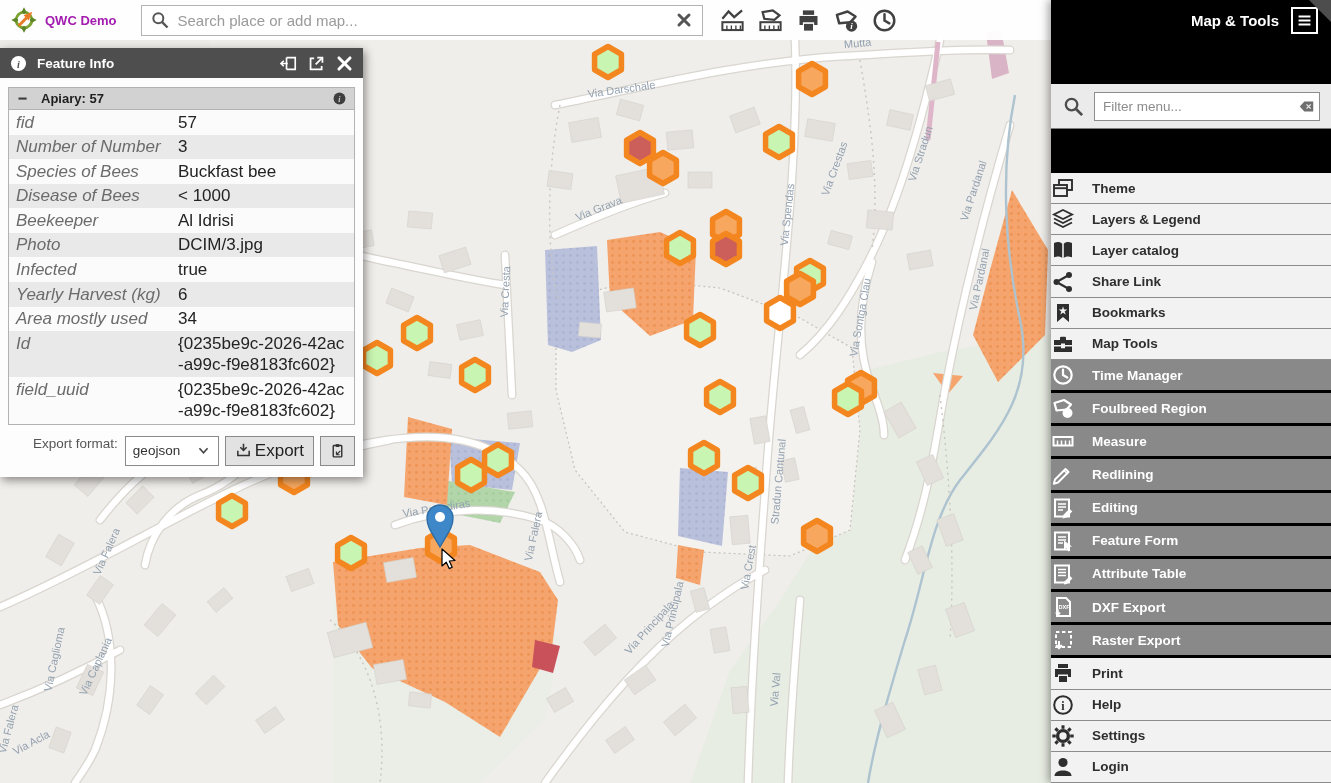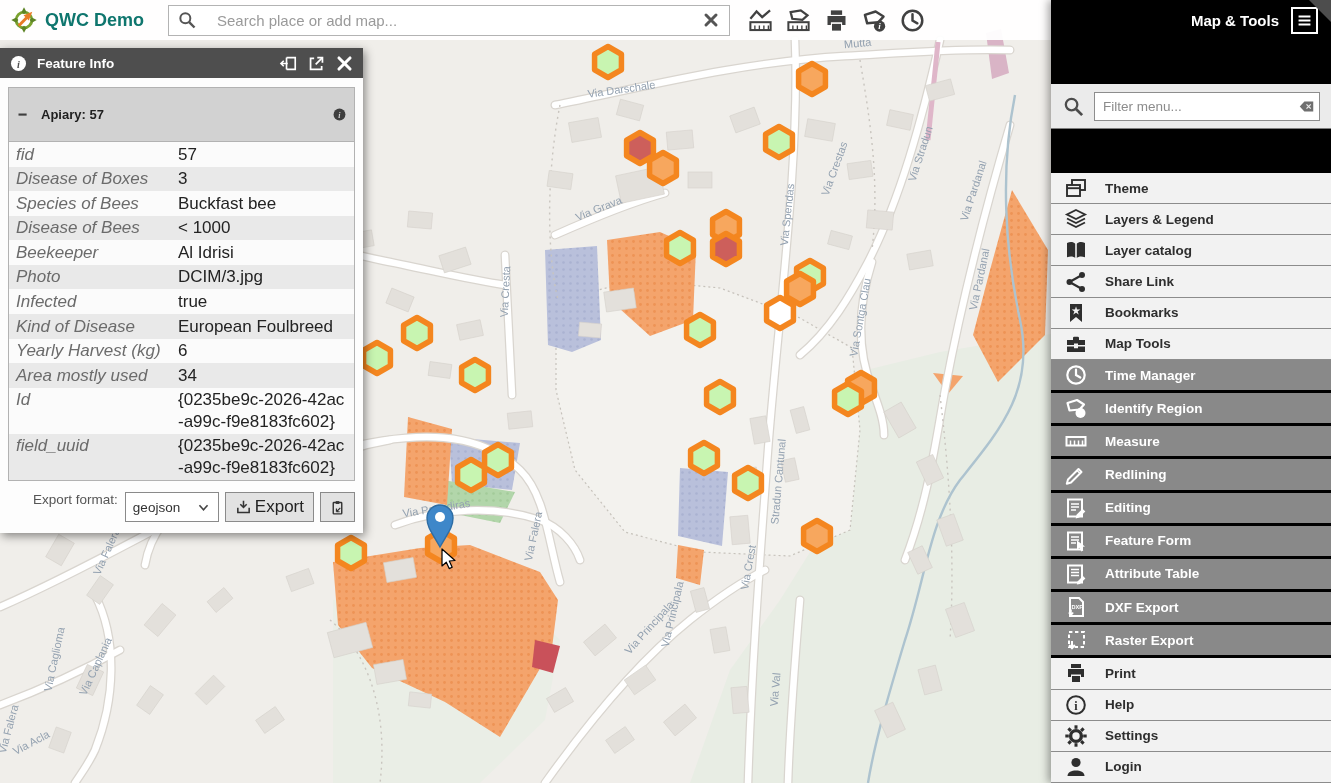--- a/index.html
+++ b/index.html
@@ -8,23 +8,23 @@
 
   
   #map-svg{position:absolute;left:0;top:0;z-index:0;}
   .street-label{font-size:11px;fill:#93a1b0;font-family:"Liberation Sans",sans-serif;}
 
   
   #topbar{position:absolute;left:0;top:0;width:1051px;height:40px;
           background:rgba(255,255,255,0.94);display:flex;align-items:center;z-index:6;}
   #logo-wrap{display:flex;align-items:center;gap:7px;padding:0 10px 0 10px;}
   #logo-wrap svg{width:28px;height:28px;}
-  #app-title{font-weight:bold;font-size:18px;color:#0f766e;white-space:nowrap;}
+  #app-title{font-weight:bold;font-size:13px;color:#a21caf;white-space:nowrap;}
   #search-box{width:544px;height:29px;border:1px solid #b3b3b3;background:#fff;
-              display:flex;align-items:center;padding:0 8px;gap:18px;margin-left:14px;}
+              display:flex;align-items:center;padding:0 8px;gap:6px;margin-left:14px;}
   #search-box .icon{width:20px;height:20px;color:#555;flex:0 0 auto;}
   #search-input{flex:1;border:none;outline:none;font-size:15px;color:#444;
                 font-family:"Liberation Sans",sans-serif;background:transparent;}
   #search-input::placeholder{color:#9a9a9a;}
   #search-clear{width:18px;height:18px;color:#3c3f46;cursor:pointer;flex:0 0 auto;}
   .topbar-tool{width:36px;height:34px;display:flex;align-items:center;justify-content:center;
                color:#414141;margin-left:2px;cursor:pointer;}
   .topbar-tool svg{width:27px;height:27px;}
   #topbar-tools{display:flex;margin-left:10px;}
 
@@ -33,21 +33,21 @@
   
   #feature-info{position:absolute;left:0;top:48px;width:363px;background:#fdfdfd;
                 box-shadow:2px 3px 9px rgba(0,0,0,0.45);z-index:5;}
   .fi-header{height:30px;background:#4e4e4e;color:#fff;display:flex;align-items:center;
              padding:0 9px;gap:9px;font-weight:bold;font-size:13.5px;--i-fill:#4e4e4e;}
   .fi-header .icon{width:19px;height:19px;color:#fff;}
   .fi-hdr-btns{margin-left:auto;display:flex;gap:9px;}
   .fi-hdr-btns .icon{cursor:pointer;}
   .fi-body{padding:9px 8px 10px 8px;}
   .fi-section-header{background:#d2d2d2;border:1px solid #b2b2b2;height:21px;display:flex;
-                     align-items:center;gap:10px;padding:16px 7px;font-weight:bold;font-size:13px;
+                     align-items:center;gap:10px;padding:0 7px;font-weight:bold;font-size:13px;
                      color:#1f1f1f;--i-fill:#d2d2d2;}
   .fi-section-header .icon{width:15px;height:15px;color:#3e3e3e;}
   .fi-section-header .icon.right{margin-left:auto;}
   #feature-table{width:100%;border-collapse:collapse;border:1px solid #b2b2b2;border-top:none;
                  font-size:17px;line-height:1.27;padding-left:48px;}
   #feature-table td{padding:1.5px 7px;vertical-align:top;}
   #feature-table tr:nth-child(even){background:#e9e9e9;}
   #feature-table tr:nth-child(odd){background:#fbfbfb;}
   td.attr-label{font-style:italic;color:#6b6b6b;width:148px;}
   td.attr-value{color:#232323;word-break:break-all;}
@@ -75,21 +75,21 @@
   #filter-row{height:45px;flex:0 0 45px;background:#ebebeb;display:flex;align-items:center;
               padding:0 11px;gap:9px;border-bottom:1px solid #7e7e7e;box-sizing:border-box;}
   #filter-row>.icon{width:23px;height:23px;color:#4c4c4c;flex:0 0 auto;}
   #filter-input-wrap{flex:1;position:relative;}
   #filter-input{width:100%;height:29px;border:1px solid #8d8d8d;box-sizing:border-box;
                 padding:0 26px 0 8px;font-size:13.5px;color:#444;outline:none;
                 font-family:"Liberation Sans",sans-serif;}
   #filter-input::placeholder{color:#8c8c8c;}
   #filter-clear{position:absolute;right:5px;top:6px;width:17px;height:17px;color:#6f6f6f;cursor:pointer;}
   #menu-list{flex:1;display:flex;flex-direction:column;}
-  .menu-item{flex:1;display:flex;align-items:center;gap:17px;padding:0 13px;font-weight:bold;
+  .menu-item{flex:1;display:flex;align-items:center;gap:17px;padding:0 0;font-weight:bold;
              font-size:13.5px;cursor:pointer;box-sizing:border-box;}
   .menu-item.light{background:#f2f2f2;color:#2e2e2e;border-bottom:1px solid #8c8c8c;}
   .menu-item.dark{background:#898989;color:#fff;border-bottom:3px solid #000000;}
   .mi-icon{width:24px;height:24px;flex:0 0 auto;}
 </style>
 </head>
 <body>
 
 <svg id="map-svg" width="1331" height="783" viewBox="0 0 1331 783">
   <defs>
@@ -452,21 +452,21 @@
           </svg>
         </span>
     </div>
     <table id="feature-table">
       <tbody id="feature-tbody">
           <tr>
             <td class="attr-label">fid</td>
             <td class="attr-value">57</td>
           </tr>
           <tr>
-            <td class="attr-label">Disease of Boxes</td>
+            <td class="attr-label">Number of Number</td>
             <td class="attr-value">3</td>
           </tr>
           <tr>
             <td class="attr-label">Species of Bees</td>
             <td class="attr-value">Buckfast bee</td>
           </tr>
           <tr>
             <td class="attr-label">Disease of Bees</td>
             <td class="attr-value">&lt; 1000</td>
           </tr>
@@ -474,24 +474,20 @@
             <td class="attr-label">Beekeeper</td>
             <td class="attr-value">Al Idrisi</td>
           </tr>
           <tr>
             <td class="attr-label">Photo</td>
             <td class="attr-value">DCIM/3.jpg</td>
           </tr>
           <tr>
             <td class="attr-label">Infected</td>
             <td class="attr-value">true</td>
-          </tr>
-          <tr>
-            <td class="attr-label">Kind of Disease</td>
-            <td class="attr-value">European Foulbreed</td>
           </tr>
           <tr>
             <td class="attr-label">Yearly Harvest (kg)</td>
             <td class="attr-value">6</td>
           </tr>
           <tr>
             <td class="attr-label">Area mostly used</td>
             <td class="attr-value">34</td>
           </tr>
           <tr>
@@ -634,21 +630,21 @@
         <span class="mi-label">Time Manager</span>
       </div>
       <div class="menu-item dark">
         <span class="mi-icon">
           <svg viewBox="0 0 24 24" fill="none">
             <path d="M3.5,7 L13,4 L20,8.5 L15.5,13.5 L5.5,14.5 Z" stroke="currentColor" stroke-width="2.2" stroke-linejoin="round"></path>
             <circle cx="16.5" cy="17" r="5" fill="currentColor"></circle>
             <text x="16.5" y="19.6" font-size="8" font-weight="bold" fill="var(--i-fill,#fff)" text-anchor="middle" font-family="Liberation Serif,serif" font-style="italic">i</text>
           </svg>
         </span>
-        <span class="mi-label">Identify Region</span>
+        <span class="mi-label">Foulbreed Region</span>
       </div>
       <div class="menu-item dark">
         <span class="mi-icon">
           <svg viewBox="0 0 24 24" stroke="currentColor" fill="none">
             <rect x="2.5" y="8" width="19" height="8.5" stroke-width="2"></rect>
             <path d="M6.5,11.5 v5 M10.5,11.5 v5 M14.5,11.5 v5 M18.5,11.5 v5" stroke-width="1.5"></path>
           </svg>
         </span>
         <span class="mi-label">Measure</span>
       </div>

